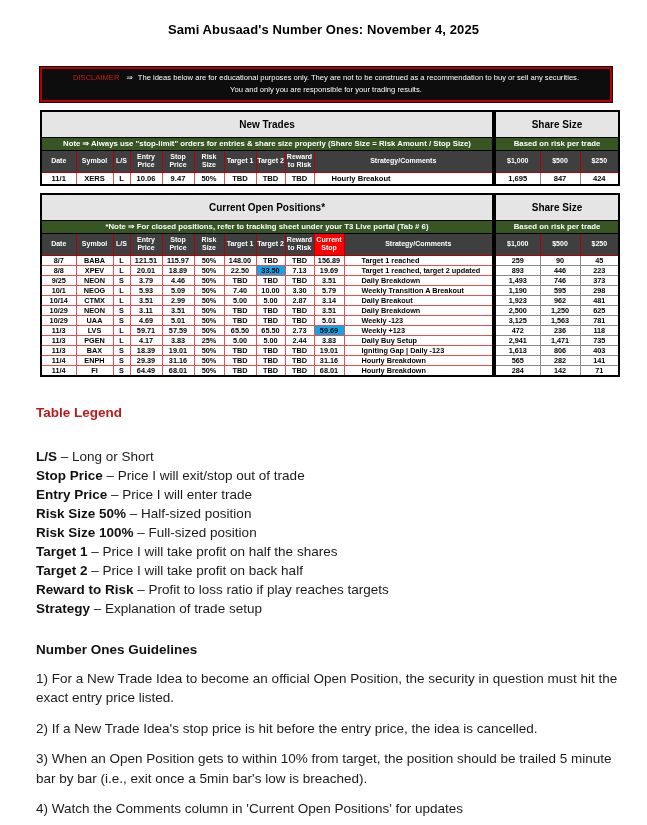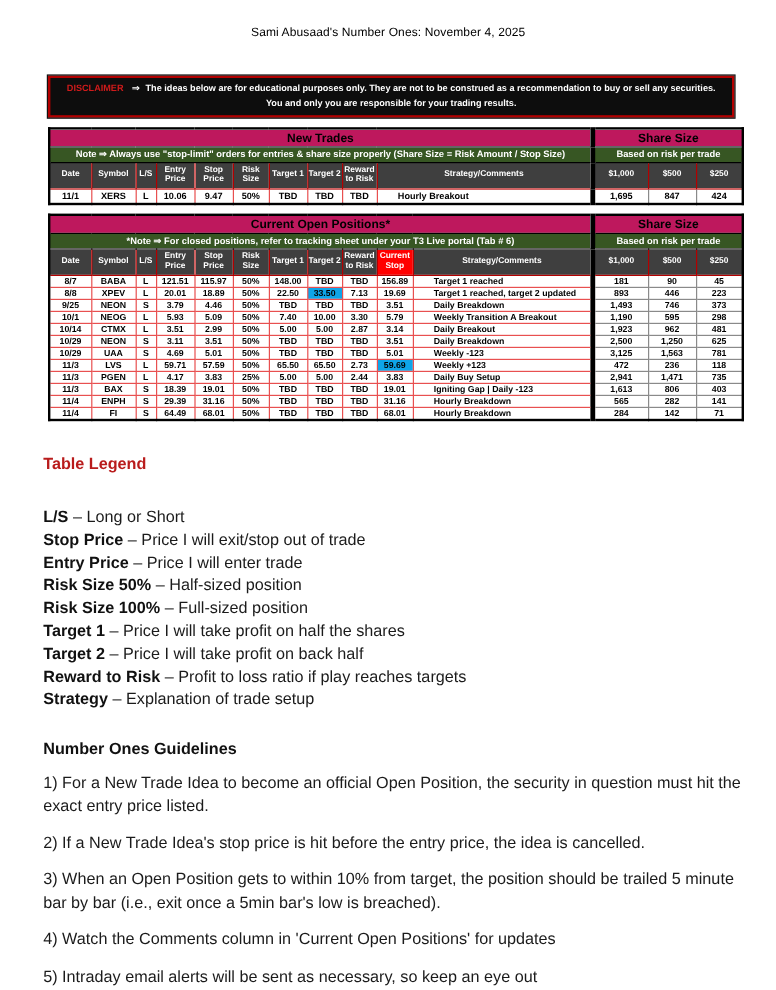--- a/index.html
+++ b/index.html
@@ -4,45 +4,45 @@
 <style>
   * { box-sizing: border-box; }
   html,body { margin:0; padding:0; }
   body {
     width:647px; height:825px; overflow:hidden;
     background:#ffffff;
     font-family:"Liberation Sans", sans-serif;
     color:#000;
   }
   .page-title {
-    font-size:10px; font-weight:normal; text-align:center;
+    font-size:13px; font-weight:bold; text-align:center;
     margin:22px 0 0 0; letter-spacing:0.1px;
   }
   
   .disclaimer {
     margin:30px 0 0 40px; width:572px;
     background:#0d0d0d; color:#fff;
     border:2px solid #b30000; outline:1px solid #111;
-    text-align:center; font-weight:bold; font-size:7.6px;
+    text-align:center; font-weight:normal; font-size:7.6px;
     line-height:1.6; padding:3px 6px 4px 6px;
   }
   .disc-label { color:#cf1b1b; margin-right:7px; }
   .disc-arrow { margin-right:5px; }
   
   .tbl {
     border-collapse:collapse; table-layout:fixed;
     width:578px; margin:8px 0 0 40px;
     border:2px solid #000;
   }
   .tbl td {
     overflow:hidden; white-space:nowrap; padding:0;
     font-weight:bold; text-align:center; vertical-align:middle;
   }
   .r-title td {
-    background:#be185d; font-size:10px; height:15px;
+    background:#e5e5e5; font-size:10px; height:26px;
     border-bottom:1px solid #000;
   }
   .r-note td {
     background:#375623; color:#fff; font-size:7.8px; height:13px;
     border-bottom:1px solid #000;
   }
   .r-head td {
     background:#3f3f3f; color:#fff; font-size:7px; height:22px;
     border:1px solid #b30000; border-top:none;
     line-height:1.15; white-space:normal;
@@ -190,21 +190,21 @@
       <td>BABA</td>
       <td>L</td>
       <td>121.51</td>
       <td>115.97</td>
       <td>50%</td>
       <td>148.00</td>
       <td>TBD</td>
       <td>TBD</td>
       <td>156.89</td>
       <td class="strat">Target 1 reached</td>
-      <td class="sep ss">181</td>
+      <td class="sep ss">259</td>
       <td class="ss">90</td>
       <td class="ss">45</td>
     </tr>
       <tr class="r-data">
       <td>8/8</td>
       <td>XPEV</td>
       <td>L</td>
       <td>20.01</td>
       <td>18.89</td>
       <td>50%</td>

